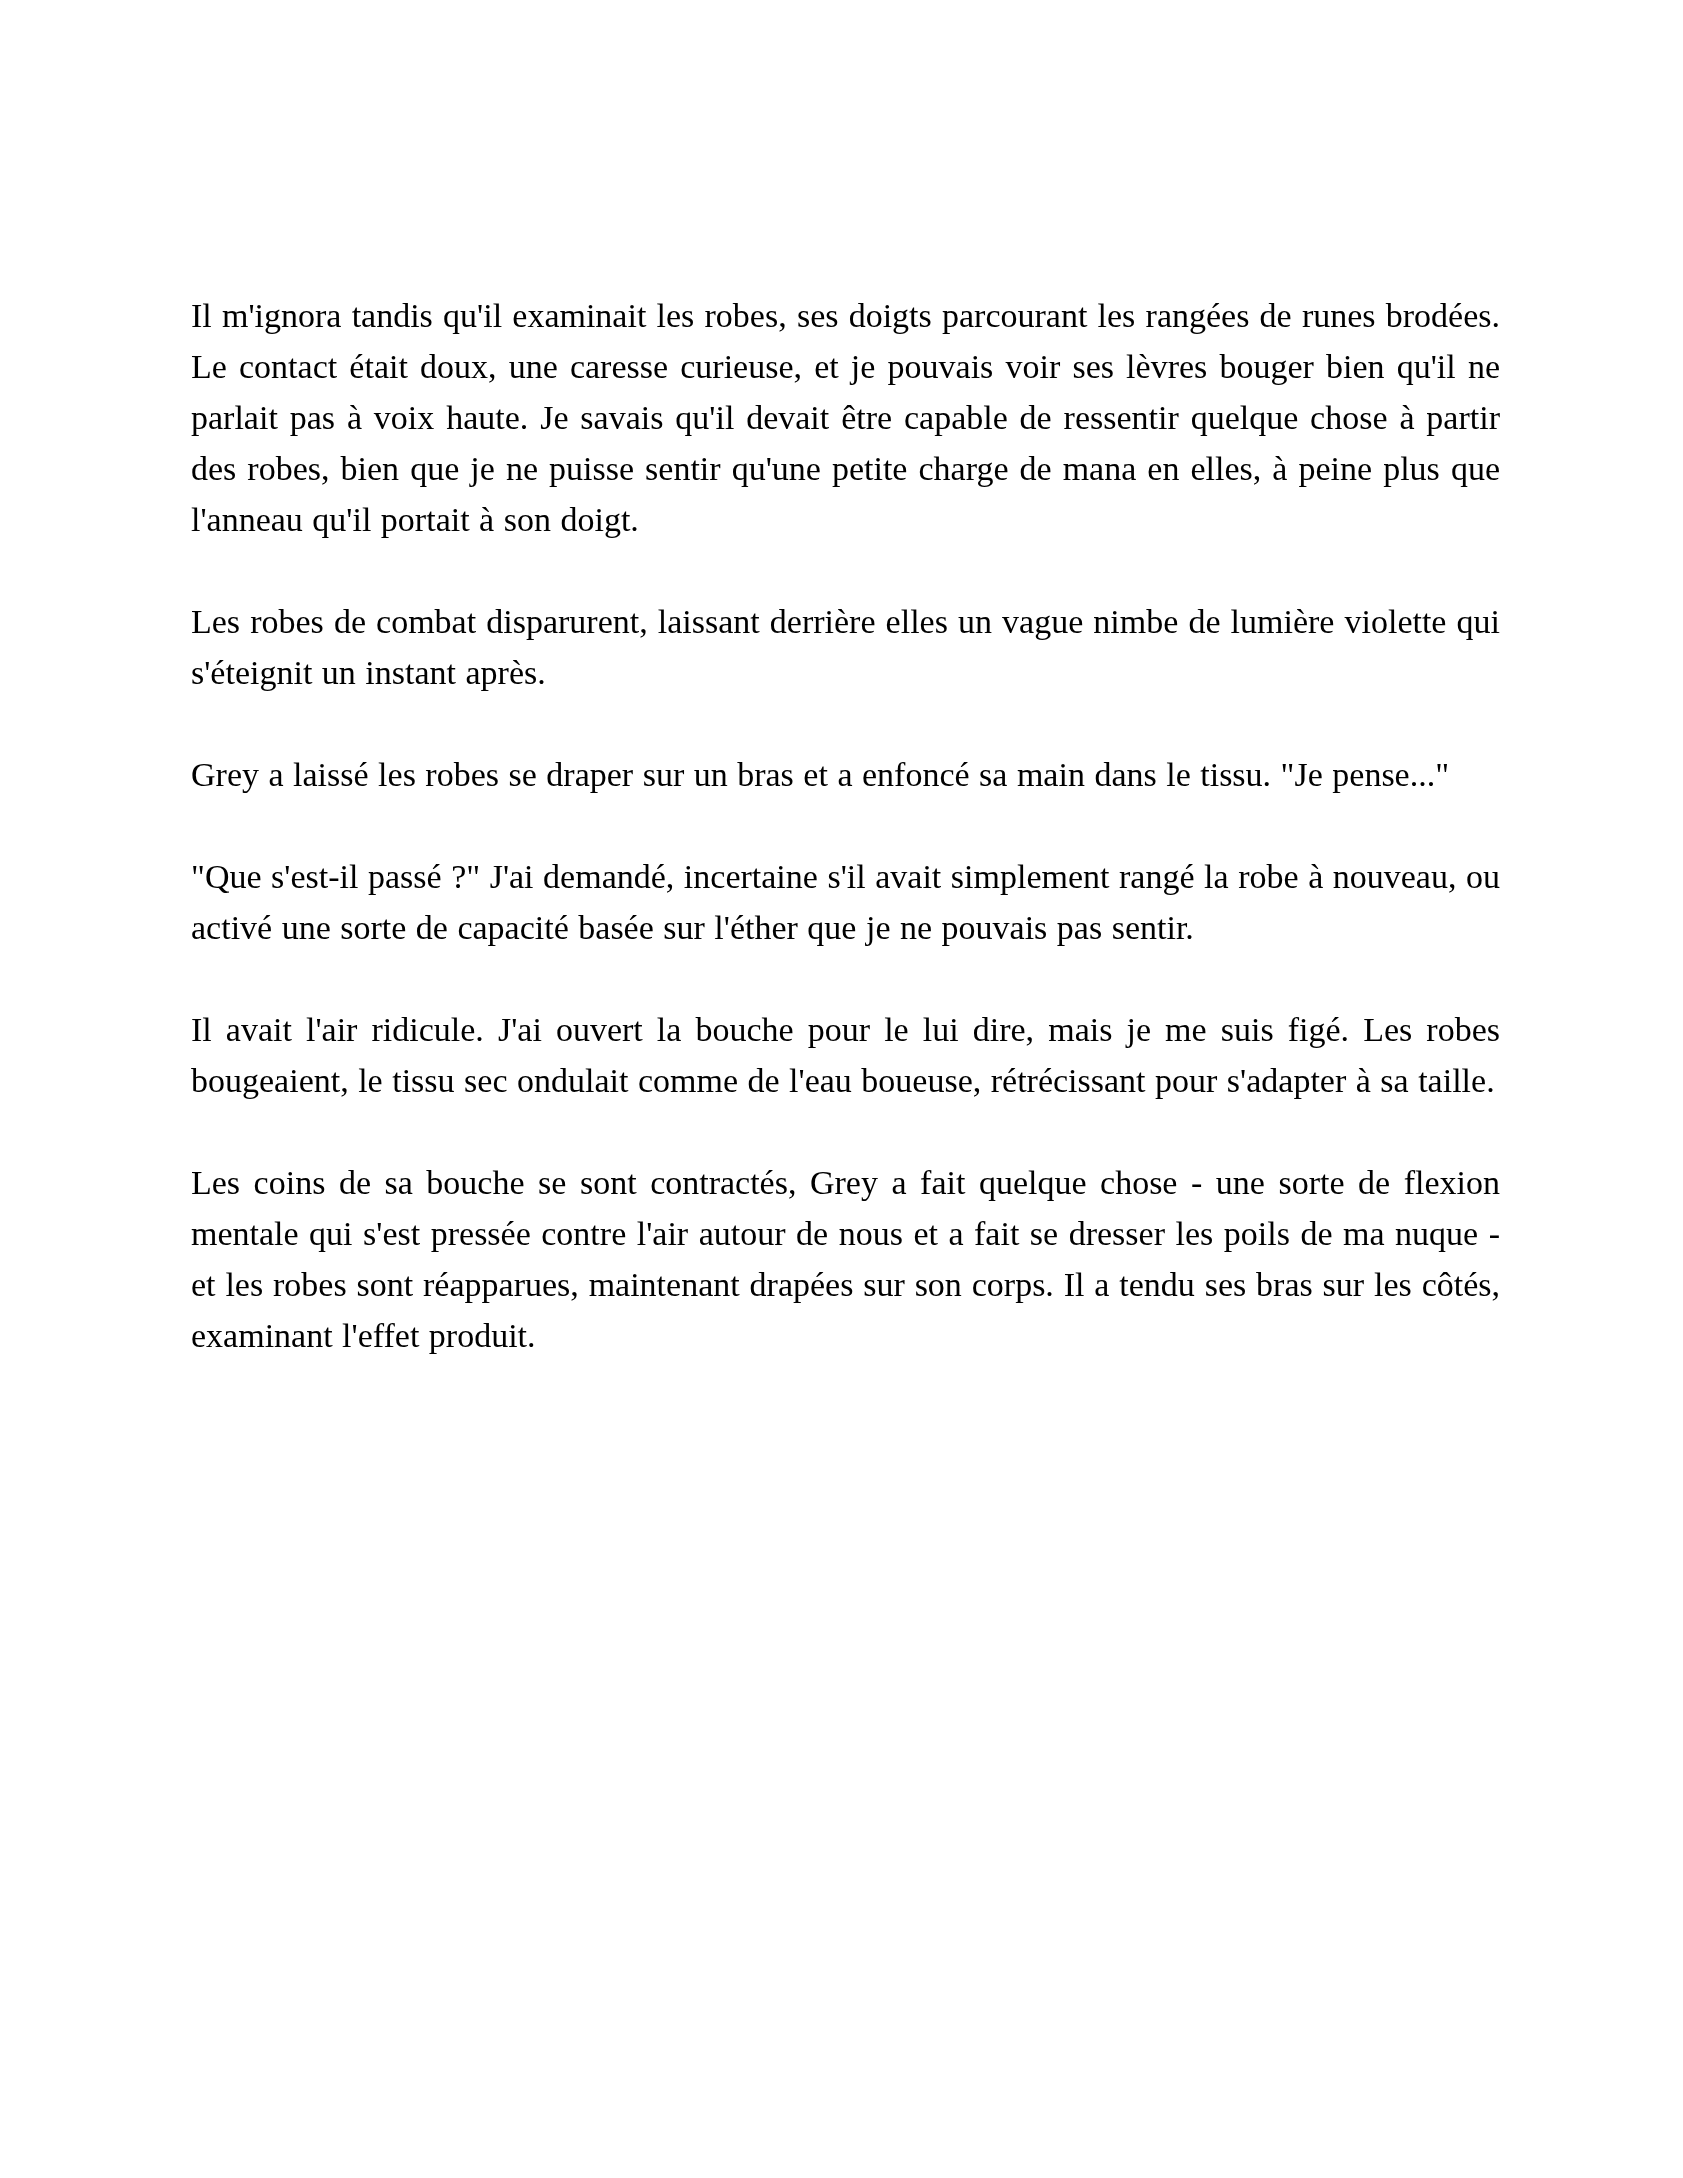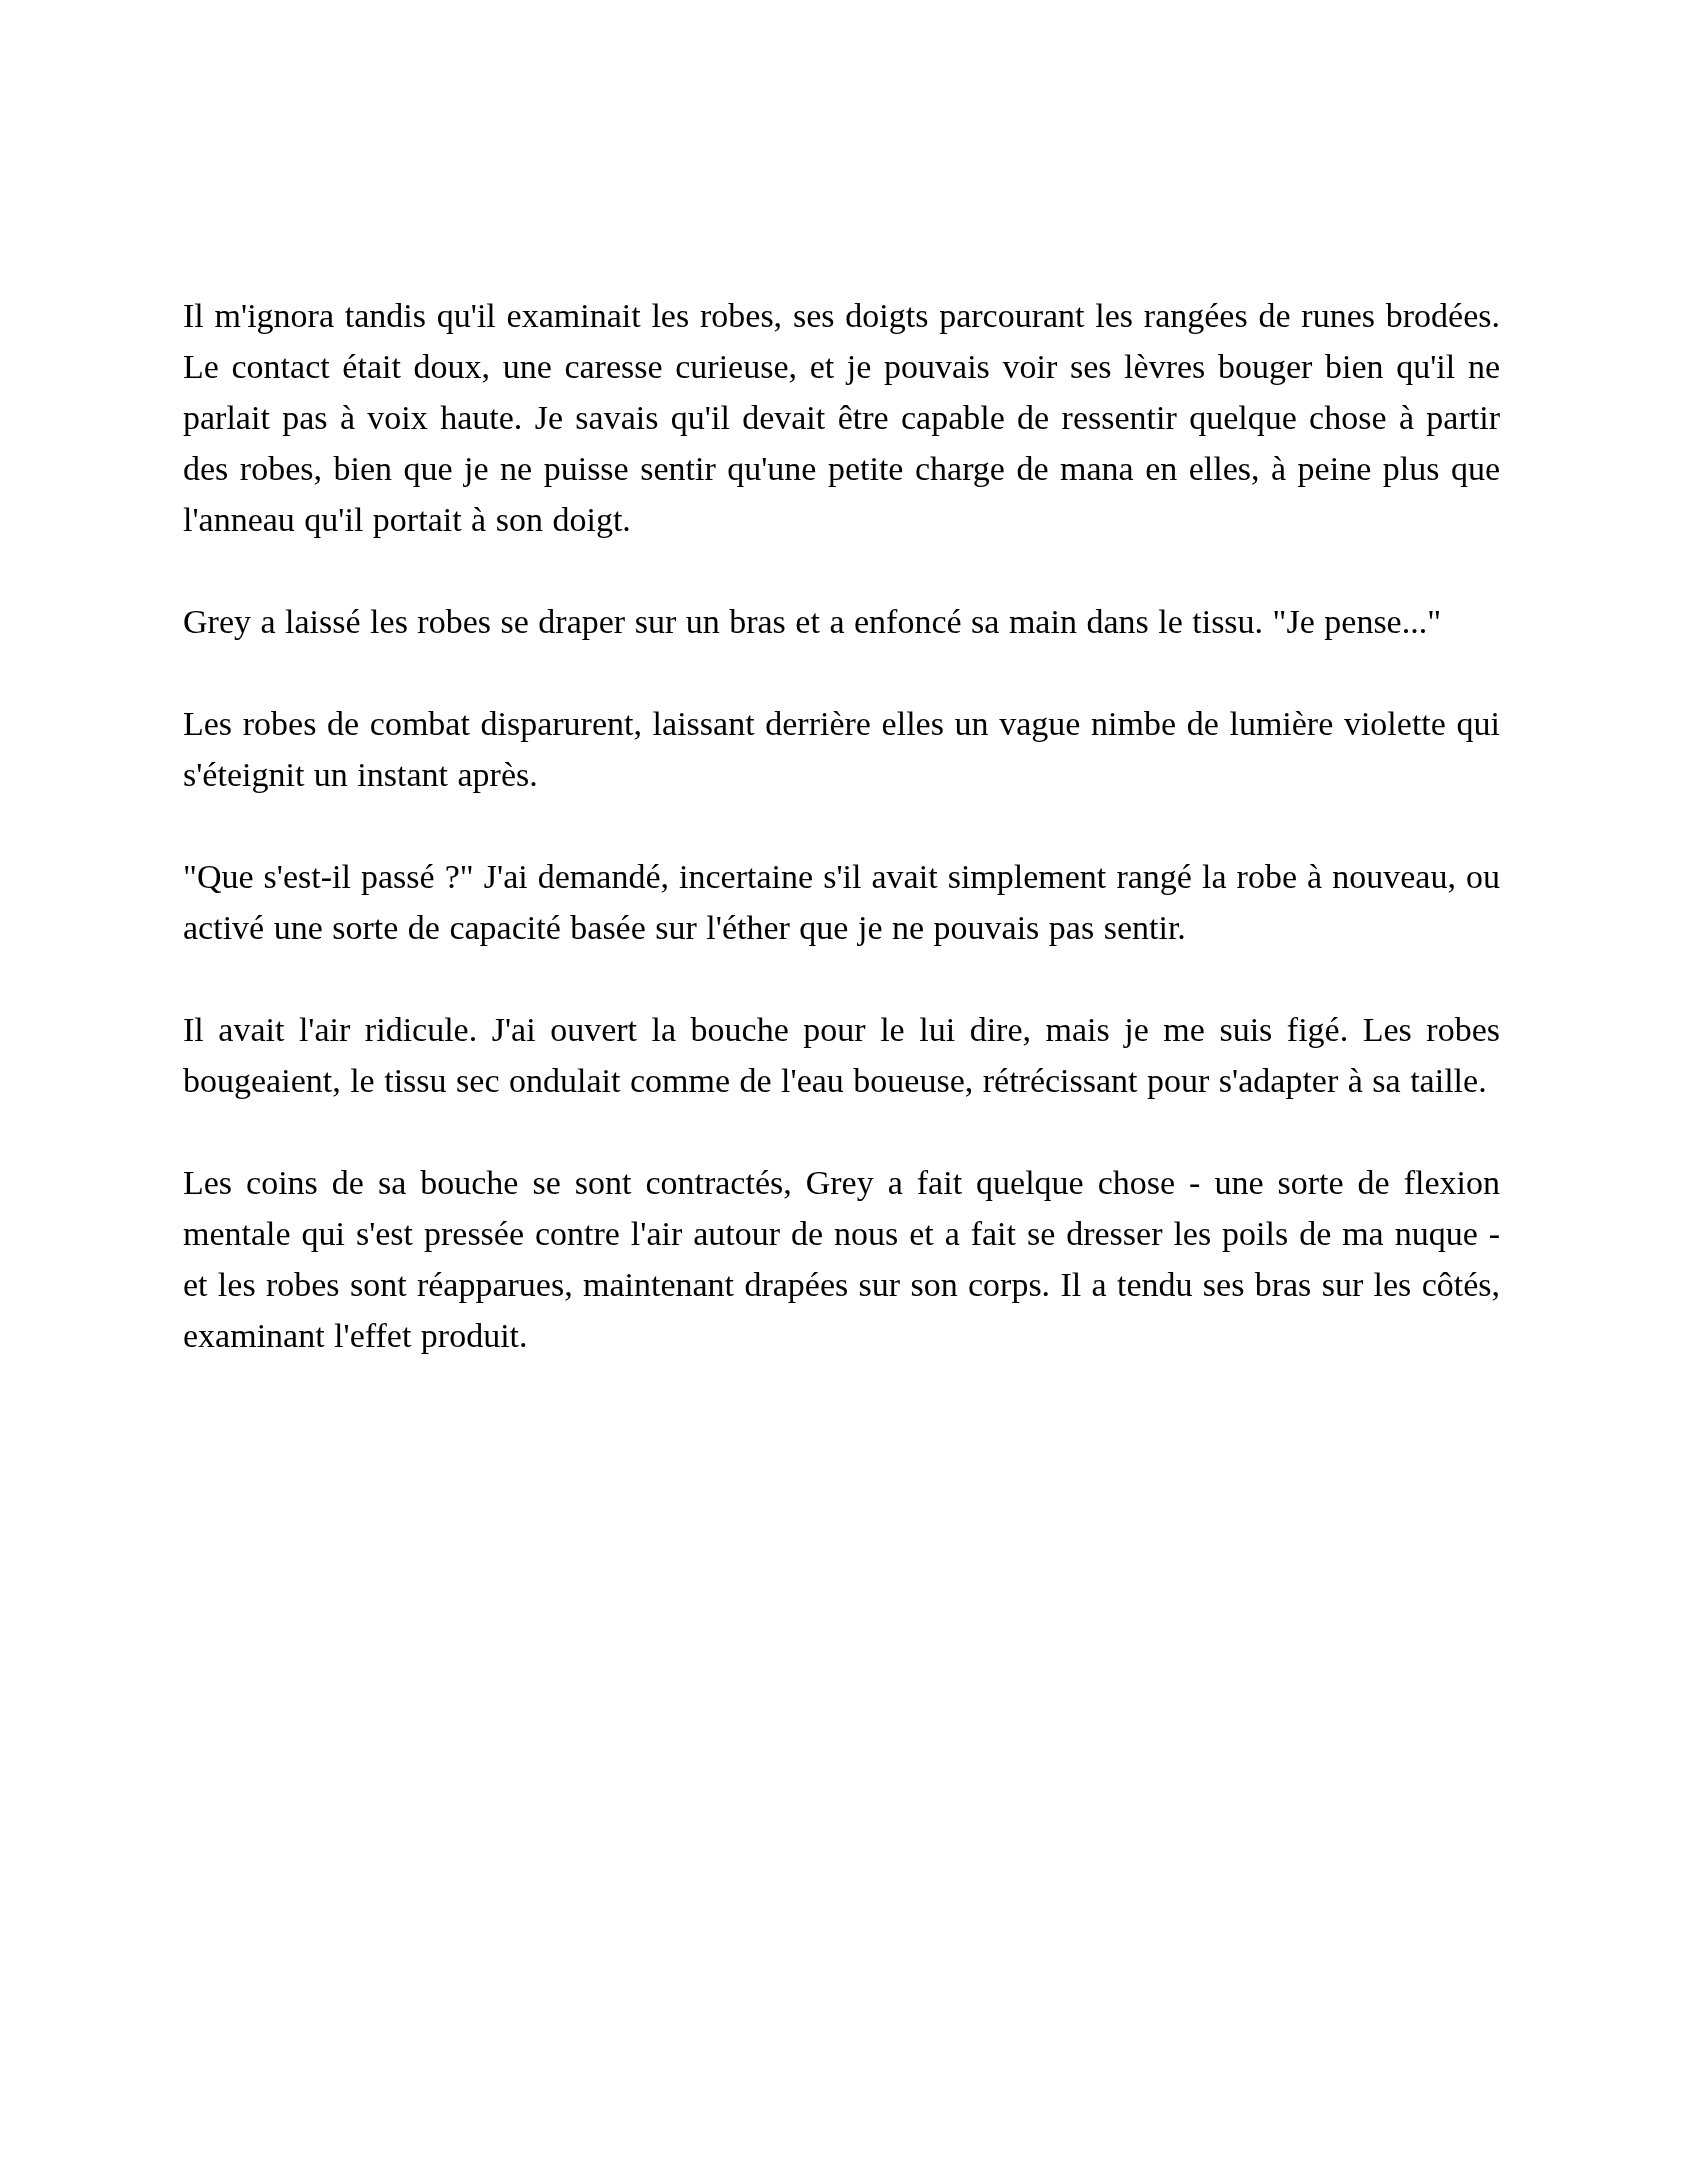--- a/index.html
+++ b/index.html
@@ -19,37 +19,37 @@
       overflow: hidden;
     }
     .text-body {
       position: absolute;
       top: 290px;
       left: 183px;
       width: 1317px;
       color: #000000;
     }
     .para {
-      margin: 0 0 51px 0;
+      margin: 0 0 51px 8px;
       font-size: 34px;
       line-height: 51px;
       text-align: justify;
       text-justify: inter-word;
       hyphens: none;
       word-spacing: 1px;
       color: #000000;
     }
     .para:last-child { margin-bottom: 0; }
   </style>
 </head>
 <body>
 
 <div class="page">
   <div class="text-body">
     <p class="para">Il m'ignora tandis qu'il examinait les robes, ses doigts parcourant les rangées de runes brodées. Le contact était doux, une caresse curieuse, et je pouvais voir ses lèvres bouger bien qu'il ne parlait pas à voix haute. Je savais qu'il devait être capable de ressentir quelque chose à partir des robes, bien que je ne puisse sentir qu'une petite charge de mana en elles, à peine plus que l'anneau qu'il portait à son doigt.</p>
+    <p class="para">Les robes de combat disparurent, laissant derrière elles un vague nimbe de lumière violette qui s'éteignit un instant après.</p>
     <p class="para">Grey a laissé les robes se draper sur un bras et a enfoncé sa main dans le tissu. "Je pense..."</p>
-    <p class="para">Les robes de combat disparurent, laissant derrière elles un vague nimbe de lumière violette qui s'éteignit un instant après.</p>
     <p class="para">"Que s'est-il passé ?" J'ai demandé, incertaine s'il avait simplement rangé la robe à nouveau, ou activé une sorte de capacité basée sur l'éther que je ne pouvais pas sentir.</p>
     <p class="para">Il avait l'air ridicule. J'ai ouvert la bouche pour le lui dire, mais je me suis figé. Les robes bougeaient, le tissu sec ondulait comme de l'eau boueuse, rétrécissant pour s'adapter à sa taille.</p>
     <p class="para">Les coins de sa bouche se sont contractés, Grey a fait quelque chose - une sorte de flexion mentale qui s'est pressée contre l'air autour de nous et a fait se dresser les poils de ma nuque - et les robes sont réapparues, maintenant drapées sur son corps. Il a tendu ses bras sur les côtés, examinant l'effet produit.</p>
   </div>
 </div>
 
 
 </body></html>

